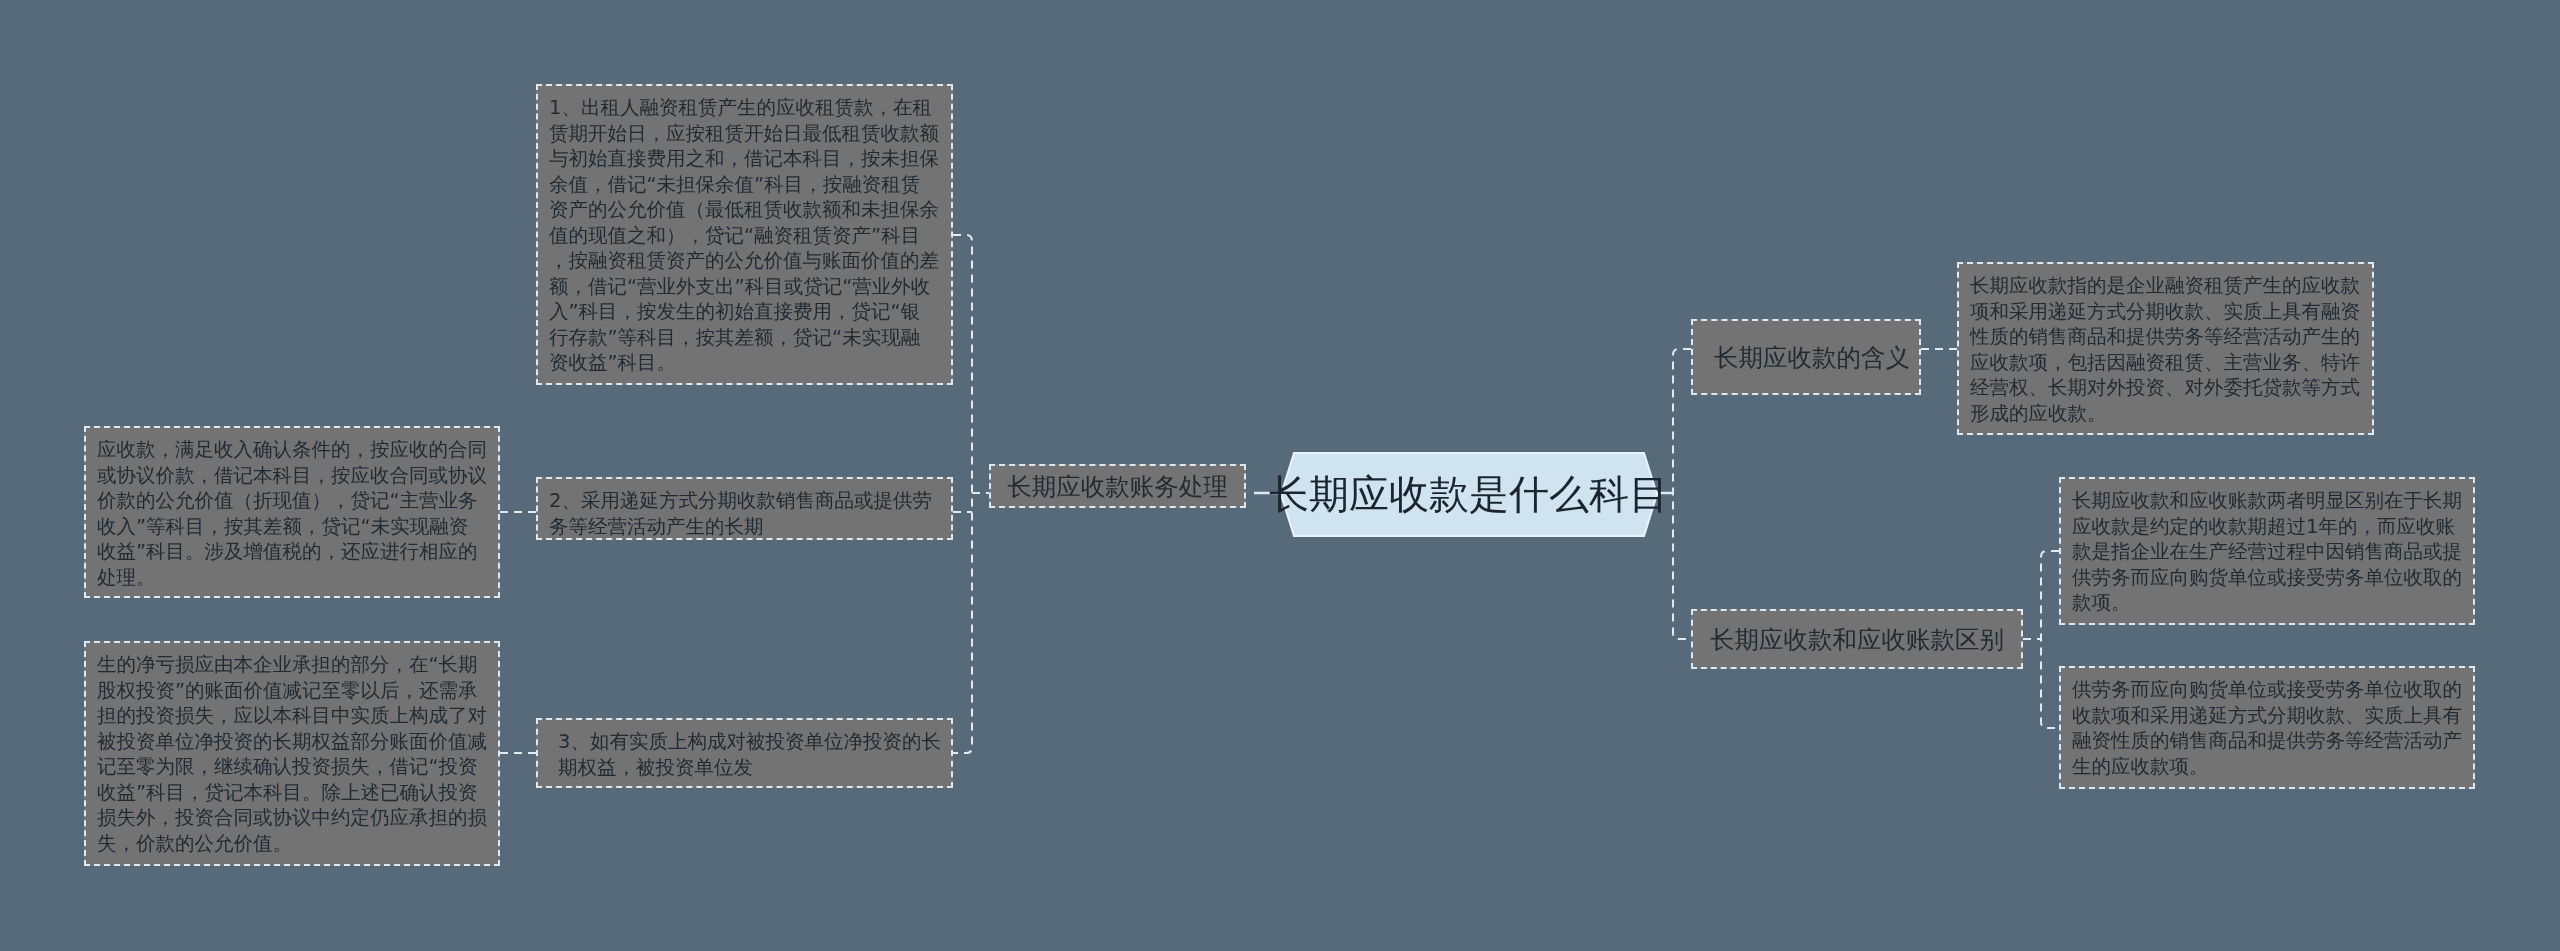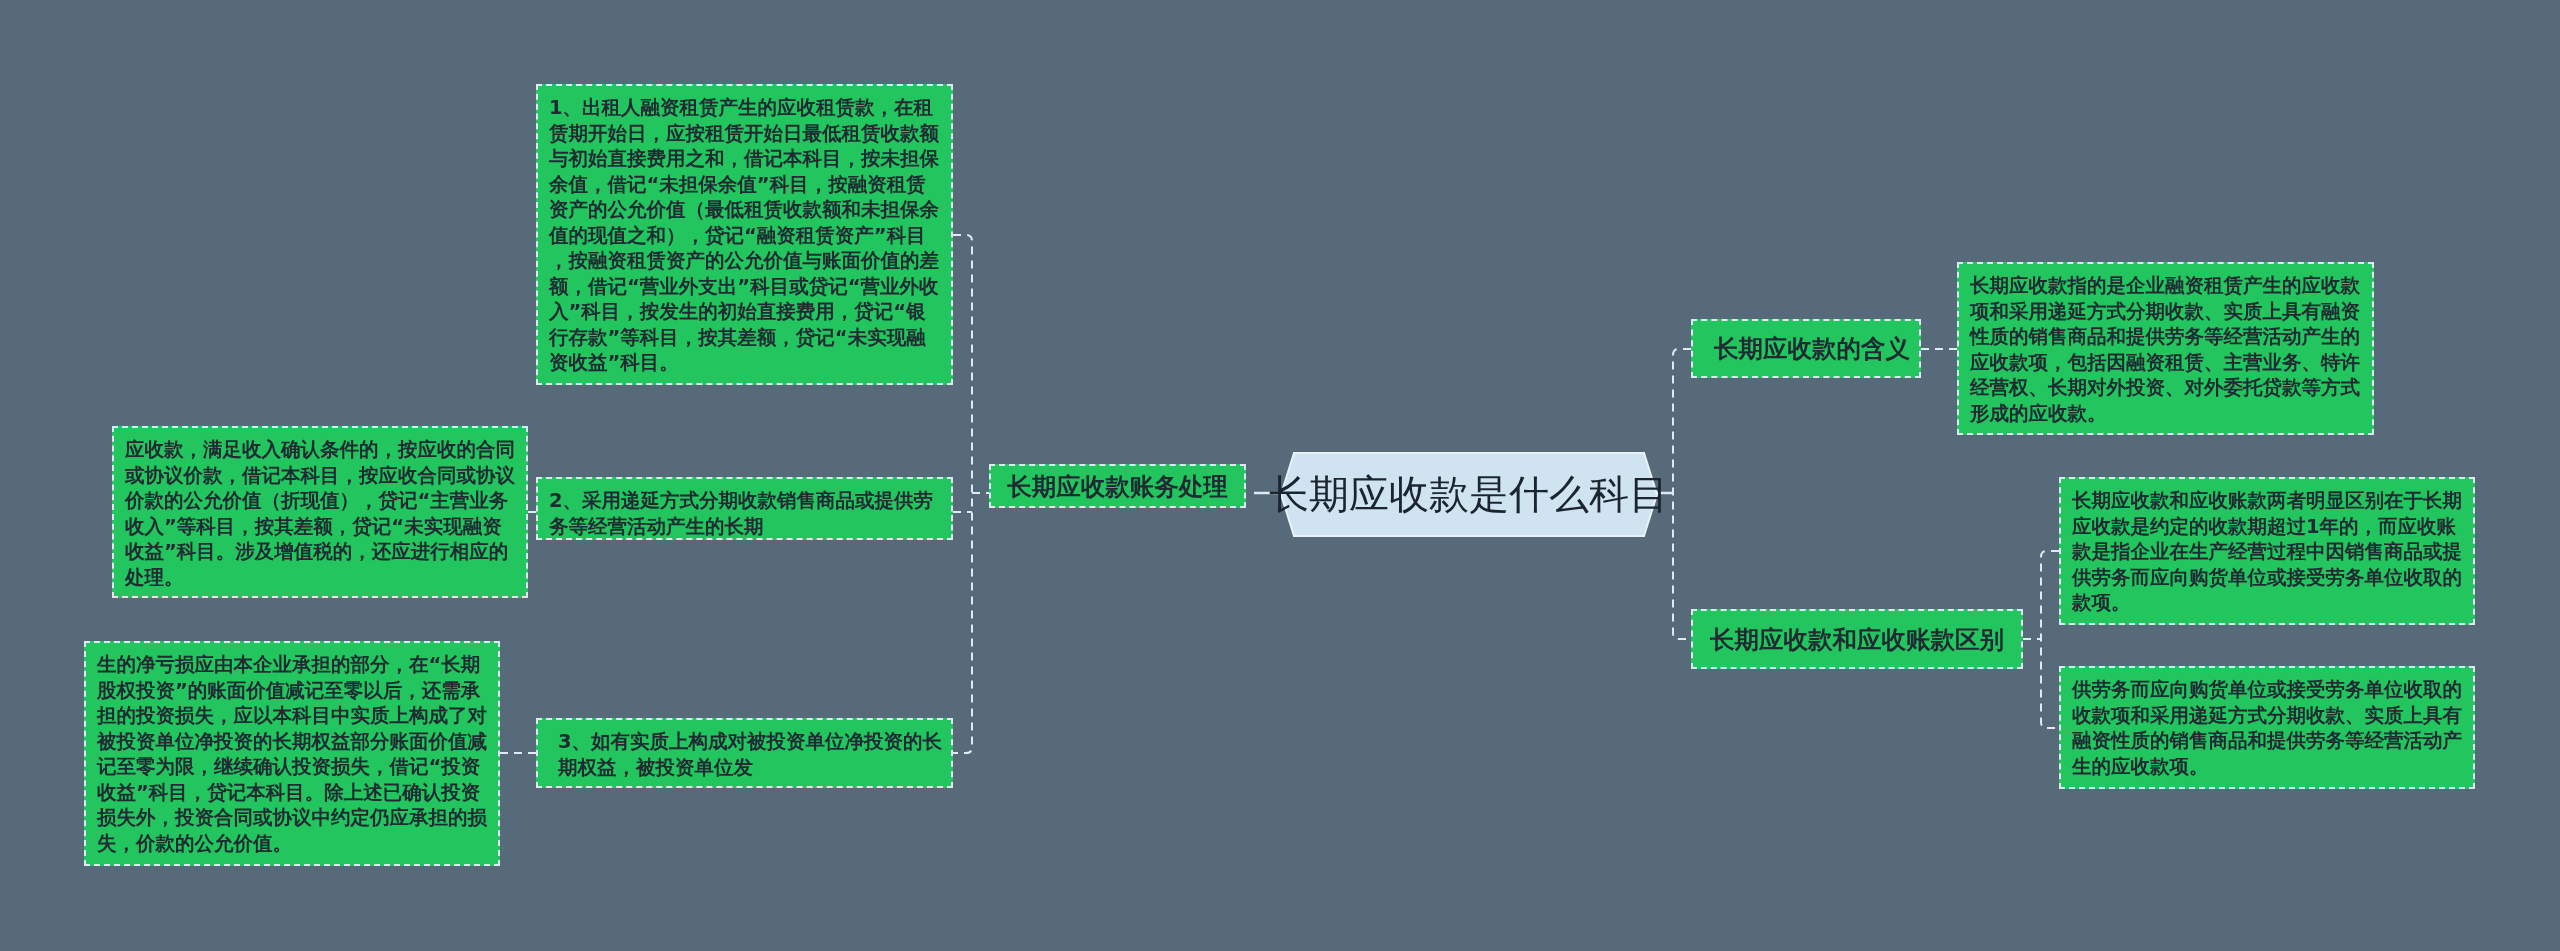--- a/index.html
+++ b/index.html
@@ -25,23 +25,22 @@
   .connectors {
     position: absolute;
     left: 0; top: 0;
     width: 2560px;
     height: 951px;
     pointer-events: none;
   }
   .node {
     position: absolute;
     box-sizing: border-box;
-    background: #22c55e;
+    background: #737373;
     border: 2px dashed #dce9f2;
-    font-weight: bold;
   }
   .detail {
     padding: 9px 11px;
     font-size: 19.5px;
     line-height: 25.5px;
     white-space: pre;
     overflow: hidden;
   }
   .branch {
     display: flex;
@@ -121,37 +120,37 @@
 入”科目，按发生的初始直接费用，贷记“银
 行存款”等科目，按其差额，贷记“未实现融
 资收益”科目。</div>
 
   <div class="node detail" style="left:536px; top:477px; width:417px; height:63px;">2、采用递延方式分期收款销售商品或提供劳
 务等经营活动产生的长期</div>
 
   <div class="node detail" style="left:536px; top:718px; width:417px; height:70px;padding-left:20px;">3、如有实质上构成对被投资单位净投资的长
 期权益，被投资单位发</div>
 
-  <div class="node detail" style="left:84px; top:426px; width:416px; height:172px;margin-left:28px;">应收款，满足收入确认条件的，按应收的合同
+  <div class="node detail" style="left:84px; top:426px; width:416px; height:172px;">应收款，满足收入确认条件的，按应收的合同
 或协议价款，借记本科目，按应收合同或协议
 价款的公允价值（折现值），贷记“主营业务
 收入”等科目，按其差额，贷记“未实现融资
 收益”科目。涉及增值税的，还应进行相应的
 处理。</div>
 
   <div class="node detail" style="left:84px; top:641px; width:416px; height:225px;">生的净亏损应由本企业承担的部分，在“长期
 股权投资”的账面价值减记至零以后，还需承
 担的投资损失，应以本科目中实质上构成了对
 被投资单位净投资的长期权益部分账面价值减
 记至零为限，继续确认投资损失，借记“投资
 收益”科目，贷记本科目。除上述已确认投资
 损失外，投资合同或协议中约定仍应承担的损
 失，价款的公允价值。</div>
 
-  <div class="node branch" style="left:1691px; top:319px; width:230px; height:59px;padding-left:12px;">
+  <div class="node branch" style="left:1691px; top:319px; width:230px; height:76px;padding-left:12px;">
     <span>长期应收款的含义</span>
   </div>
 
   <div class="node detail" style="left:1957px; top:262px; width:417px; height:173px;">长期应收款指的是企业融资租赁产生的应收款
 项和采用递延方式分期收款、实质上具有融资
 性质的销售商品和提供劳务等经营活动产生的
 应收款项，包括因融资租赁、主营业务、特许
 经营权、长期对外投资、对外委托贷款等方式
 形成的应收款。</div>
 

